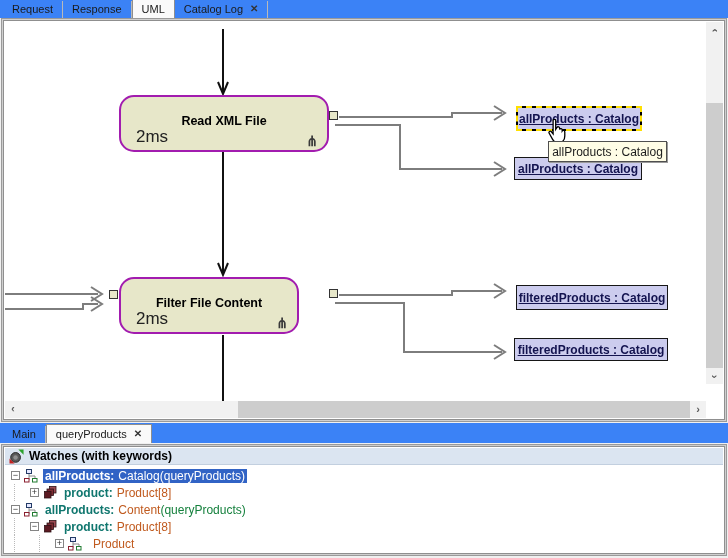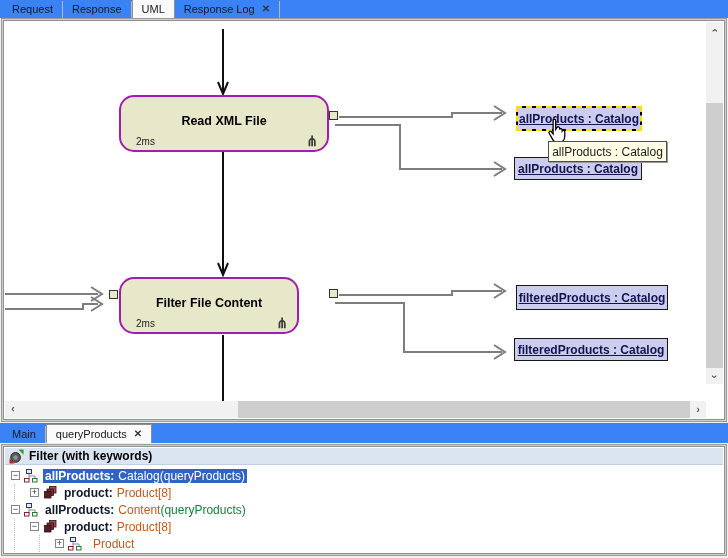--- a/index.html
+++ b/index.html
@@ -24,21 +24,21 @@
   #diagram-panel { left:1px; top:18px; width:726px; height:404px; }
   #watches-panel { left:1px; top:444px; width:726px; height:112px; }
   #canvas { position:absolute; left:3px; top:3px; width:701px; height:381px;
             background:#fff; overflow:hidden; }
   #connector-svg { position:absolute; left:0; top:0; }
   
   .node { position:absolute; background:#e7e7c9; border:2px solid #a21caf;
           border-radius:15px; }
   .node-title { position:absolute; left:0; right:0; top:17px; text-align:center;
                 font-weight:bold; font-size:12.5px; color:#000; }
-  .node-time { position:absolute; left:15px; bottom:3px; font-size:10px; color:#222; }
+  .node-time { position:absolute; left:15px; bottom:3px; font-size:17px; color:#222; }
   .node-fork { position:absolute; right:9px; bottom:1px; font-size:14px; font-weight:bold;
                color:#3a3a3a; }
   .port { position:absolute; width:9px; height:9px; background:#e7e7c9;
           border:1.5px solid #333; }
   
   .obj { position:absolute; background:#ccccee; border:1.5px solid #161616;
          display:flex; align-items:center; justify-content:center; }
   .obj-label { font-weight:bold; font-size:12px; text-decoration:underline; color:#13134f; }
   .obj.selected { border:2px solid #000; }
   .dash-overlay { position:absolute; inset:-2px; border:2px dashed #ffe000;
@@ -65,21 +65,21 @@
                     display:flex; align-items:center; gap:5px; padding-left:4px;
                     font-weight:bold; font-size:12px; color:#000; }
   .tree { padding-top:2px; }
   .trow { height:17px; display:flex; align-items:center; font-size:12px; white-space:nowrap; }
   .tindent { display:inline-block; width:16px; height:17px;
              border-left:1px dotted #b9b9b9; margin-left:9px; }
   .expander { width:9px; height:9px; border:1px solid #848484; background:#fff;
               font-size:9px; line-height:7px; text-align:center; color:#333;
               flex:0 0 auto; margin-right:4px; }
   .ticon { flex:0 0 auto; margin-right:4px; display:flex; }
-  .seg-name { font-weight:bold; color:#0f172a; }
+  .seg-name { font-weight:bold; color:#0f766e; }
   .seg-type { color:#c05a1e; margin-left:4px; }
   .seg-suffix { color:#15803d; }
   .trow.selected .row-text { background:#3163c5; }
   .trow.selected .row-text span { color:#fff; }
   .row-text { padding:0 2px; display:inline-block; }
 </style>
 </head>
 <body>
 
 <div id="app">
@@ -88,21 +88,21 @@
     <div class="tab">
       <span>Request</span>
     </div>
     <div class="tab">
       <span>Response</span>
     </div>
     <div class="tab active">
       <span>UML</span>
     </div>
     <div class="tab">
-      <span>Response Log</span>
+      <span>Catalog Log</span>
       <span class="close-x">✕</span>
     </div>
   </div>
 
   <div id="diagram-panel" class="sunken">
     <div id="canvas">
 
       <svg id="connector-svg" width="701" height="381" viewBox="0 0 701 381">
 
         <g stroke="#111" stroke-width="2" fill="none">
@@ -197,21 +197,21 @@
 
   <div id="watches-panel" class="sunken">
     <div id="watches-inner">
       <div id="watches-header">
         <svg width="15" height="15" viewBox="0 0 16 16">
           <polygon points="10,0.5 15.5,0.5 15.5,6" fill="#2ca22c"></polygon>
           <circle cx="7" cy="9" r="5.2" fill="#5a5a5a" stroke="#222" stroke-width="1"></circle>
           <circle cx="7" cy="9" r="2.4" fill="#909090"></circle>
           <polygon points="0.5,15.5 0.5,10 6,15.5" fill="#c22222"></polygon>
         </svg>
-        <span>Filter (with keywords)</span>
+        <span>Watches (with keywords)</span>
       </div>
       <div class="tree">
 
         <div class="trow selected">
           <span class="expander" style="margin-left:6px;">−</span>
           <span class="ticon">
             <svg width="15" height="14" viewBox="0 0 15 14">
               <path d="M5 4 V11 M5 7 H11 M11 7 V10" stroke="#8a8a8a" fill="none"></path>
               <rect x="2.5" y="0.5" width="5" height="4" fill="#e6e9ff" stroke="#233a66"></rect>
               <rect x="0.5" y="9.5" width="4.5" height="3.5" fill="#fff" stroke="#8a1f2f"></rect>

